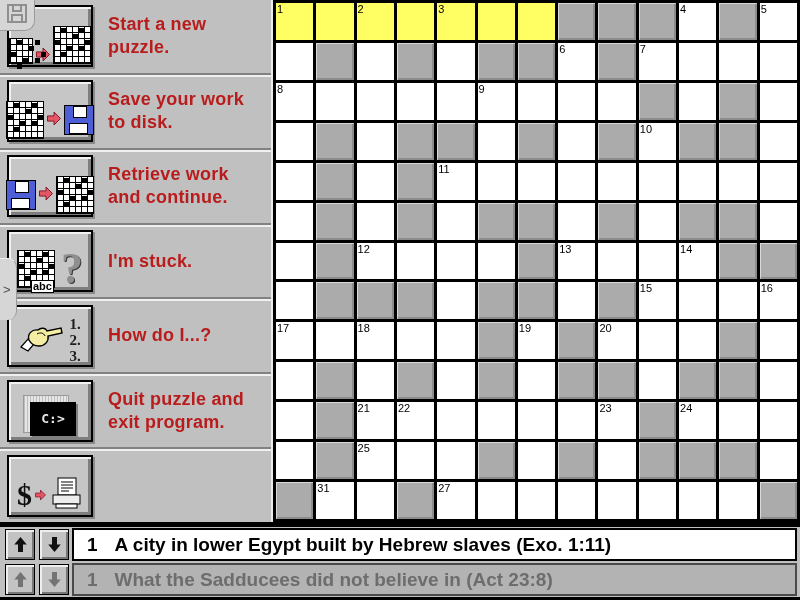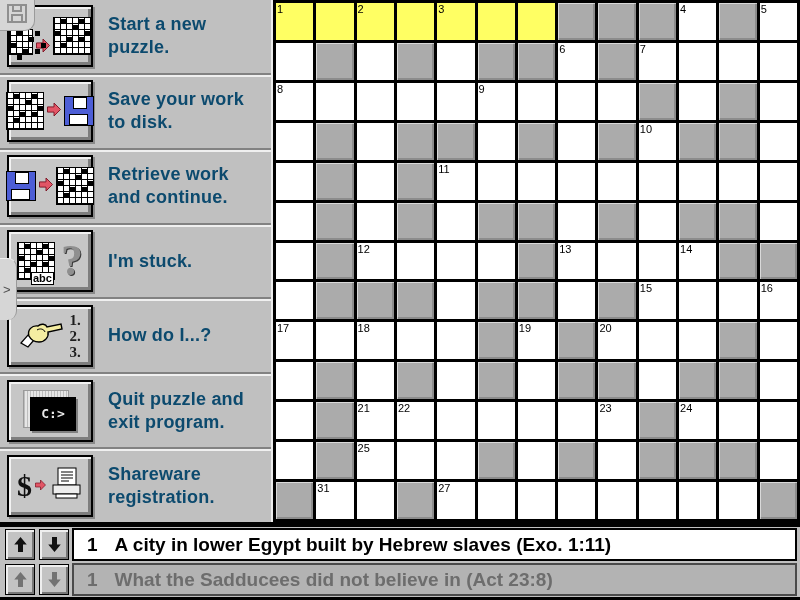--- a/index.html
+++ b/index.html
@@ -6,22 +6,22 @@
   .screen{position:relative;width:800px;height:600px;background:#c0c0c0;overflow:hidden;
           font-family:"Liberation Sans",sans-serif;}
 
   
   .sidebar{position:absolute;left:0;top:0;width:273px;height:522px;background:#c0c0c0;
            border-right:2px solid #ececec;box-sizing:border-box;display:flex;flex-direction:column;}
   .side-item{flex:1;display:flex;align-items:center;padding-left:7px;box-sizing:border-box;}
   .side-item + .side-item{border-top:2px solid #828282;box-shadow:inset 0 2px 0 #f0f0f0;}
   .icon-btn{width:86px;height:62px;flex:0 0 86px;background:#c6c6c6;border:2px solid #000;
             box-shadow:2px 2px 0 #8a8a8a, inset 2px 2px 0 #f2f2f2, inset -3px -3px 0 #7e7e7e;
-            display:flex;align-items:center;justify-content:center;position:relative;box-sizing:border-box;}
-  .labels{margin-left:15px;font-size:18px;font-weight:bold;line-height:23px;color:#0c4a6e;letter-spacing:.2px;}
+            display:flex;align-items:flex-end;justify-content:center;position:relative;box-sizing:border-box;}
+  .labels{margin-left:15px;font-size:18px;font-weight:bold;line-height:23px;color:#b91c1c;letter-spacing:.2px;}
 
   
   .mini-grid{background:#fff;border:1px solid #000;position:relative;flex:0 0 auto;
     background-image:repeating-linear-gradient(0deg,#000 0 1px,transparent 1px 6px),
                      repeating-linear-gradient(90deg,#000 0 1px,transparent 1px 6px);}
   .mini-grid::before{content:"";position:absolute;width:5px;height:5px;background:#000;top:1px;left:7px;
     box-shadow:12px 6px 0 #000,-6px 12px 0 #000,6px 18px 0 #000,18px 0 0 #000,18px 18px 0 #000,0 24px 0 #000,24px 12px 0 #000;}
   .mg-sm{width:22px;height:24px;}
   .mg-md{width:36px;height:36px;}
   .red-arrow{margin:0 3px;flex:0 0 auto;}
@@ -225,24 +225,20 @@
           <span>
             <svg width="34" height="34" viewBox="0 0 34 34">
               <rect x="9" y="1" width="18" height="17" fill="#fff" stroke="#000"></rect>
               <path d="M12 5 H24 M12 8 H24 M12 11 H24 M12 14 H20" stroke="#5a5a5a" stroke-width="1.4" fill="none"></path>
               <rect x="4" y="18" width="27" height="9" fill="#ededed" stroke="#000"></rect>
               <rect x="7" y="27" width="21" height="4" fill="#fff" stroke="#000"></rect>
             </svg>
           </span>
         </span>
       </button>
-      <div class="labels">
-        <div>Shareware</div>
-        <div>registration.</div>
-      </div>
     </div>
 
   </div>
 
   <div class="cw-grid">
       <div class="cell hl">
         <span class="cnum">1</span>
       </div>
       <div class="cell hl"></div>
       <div class="cell hl">

